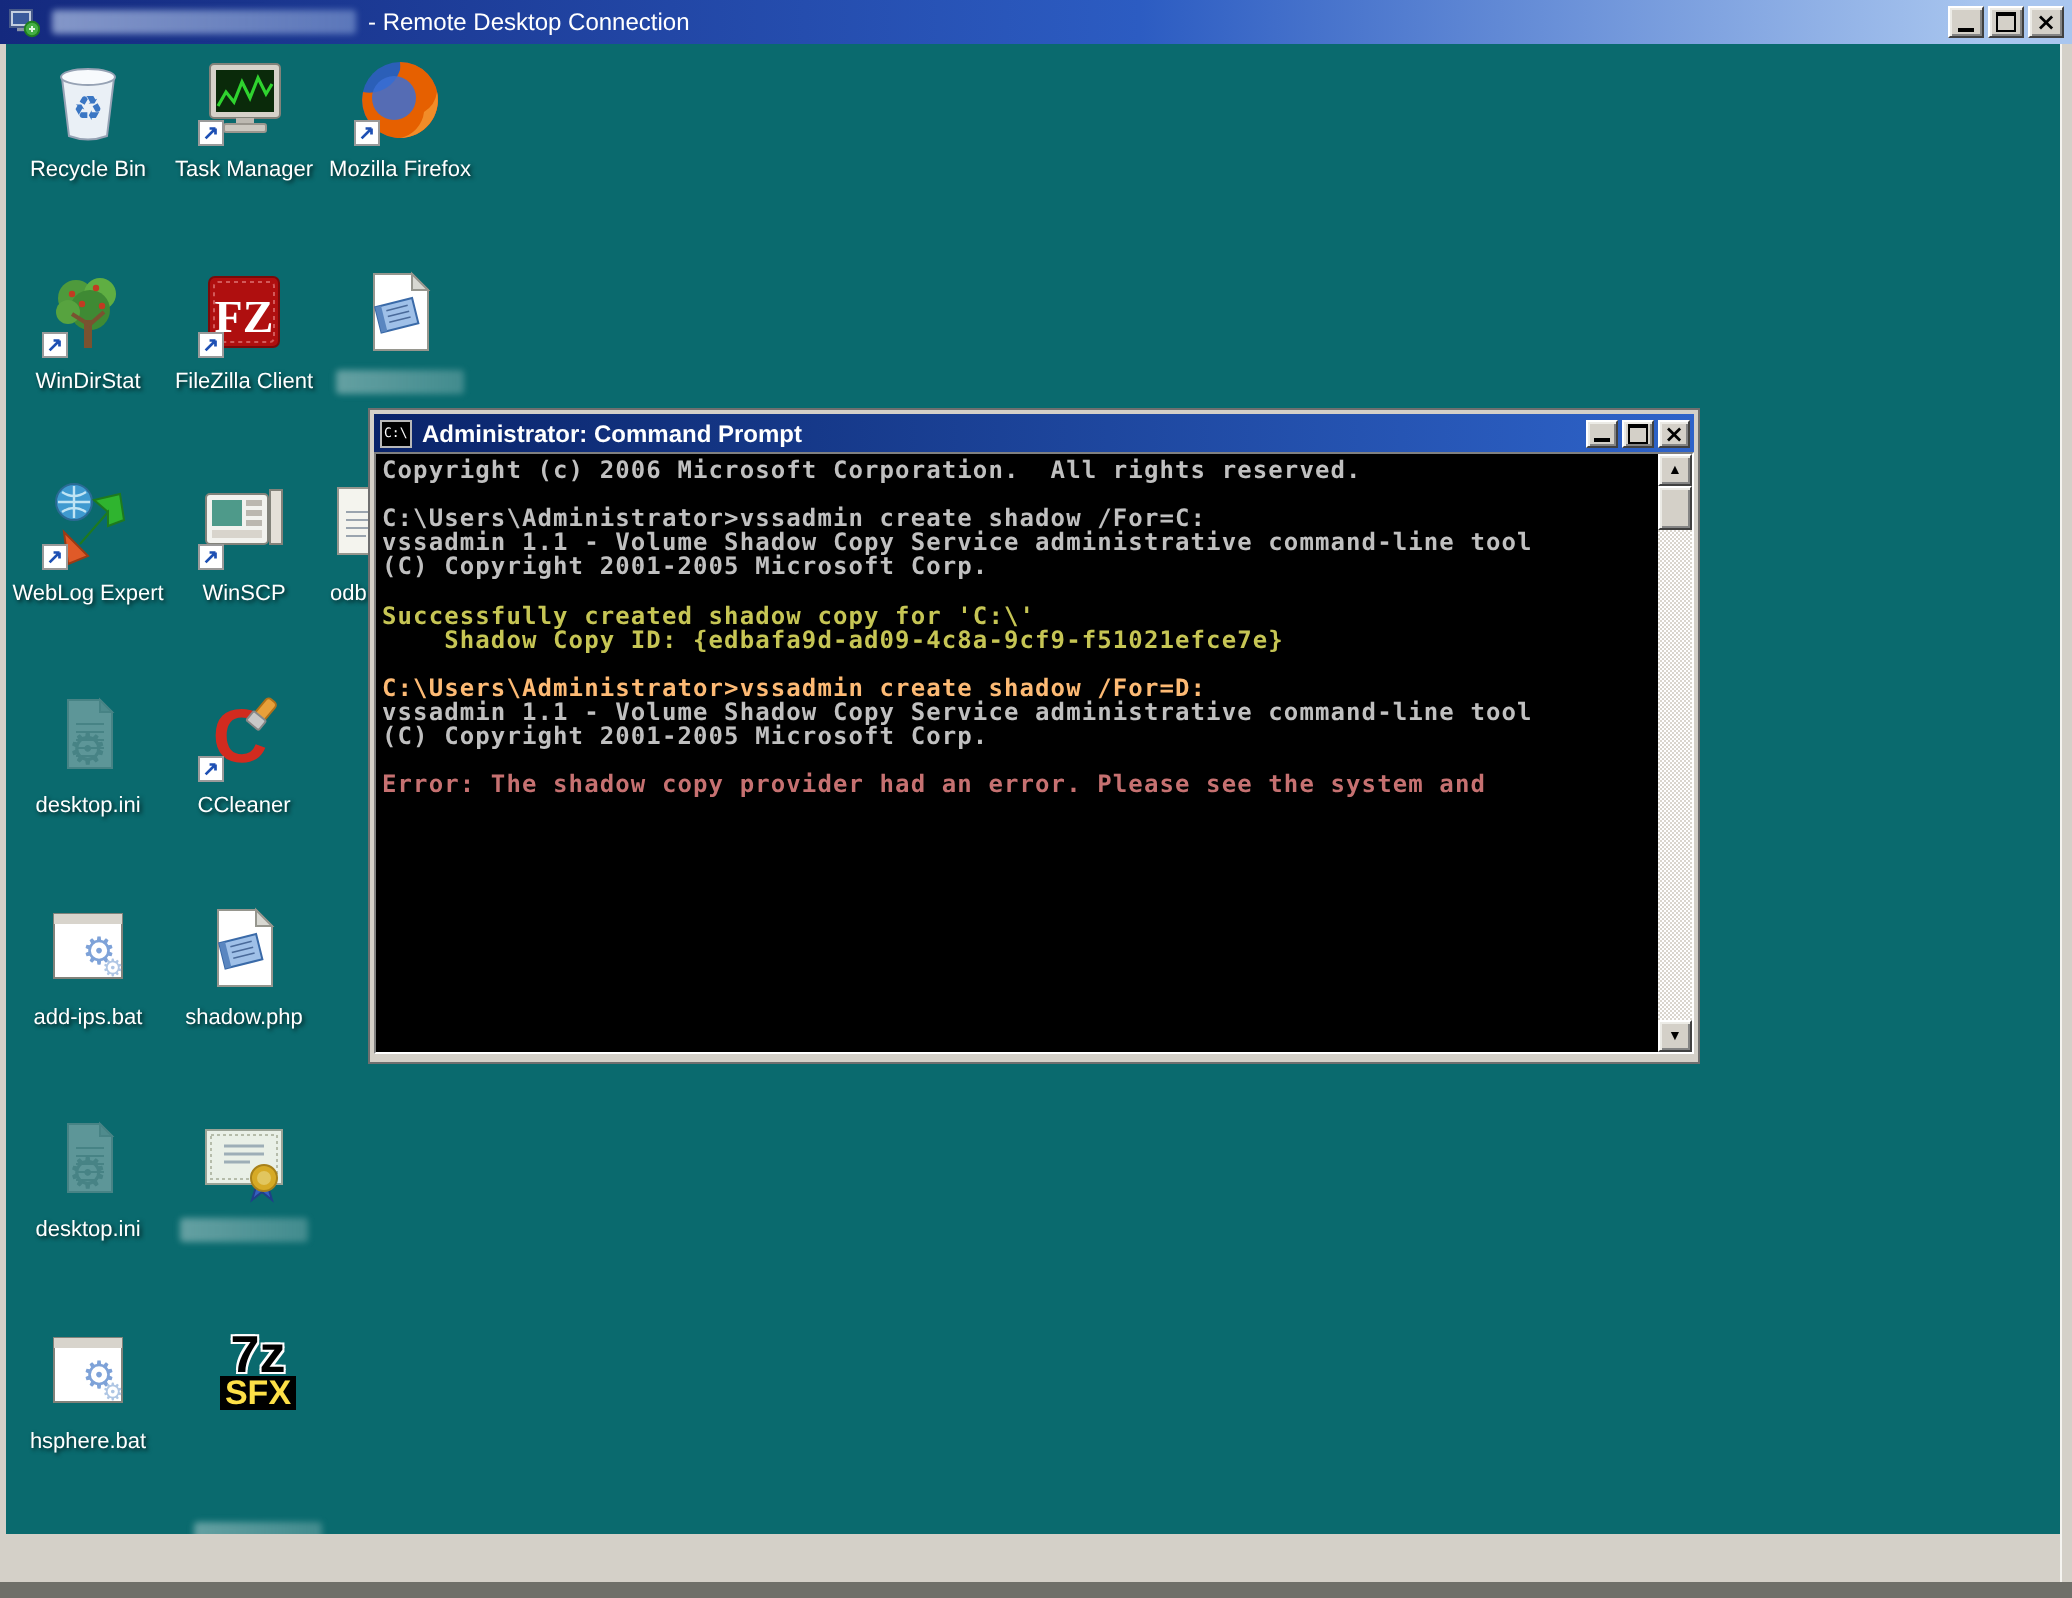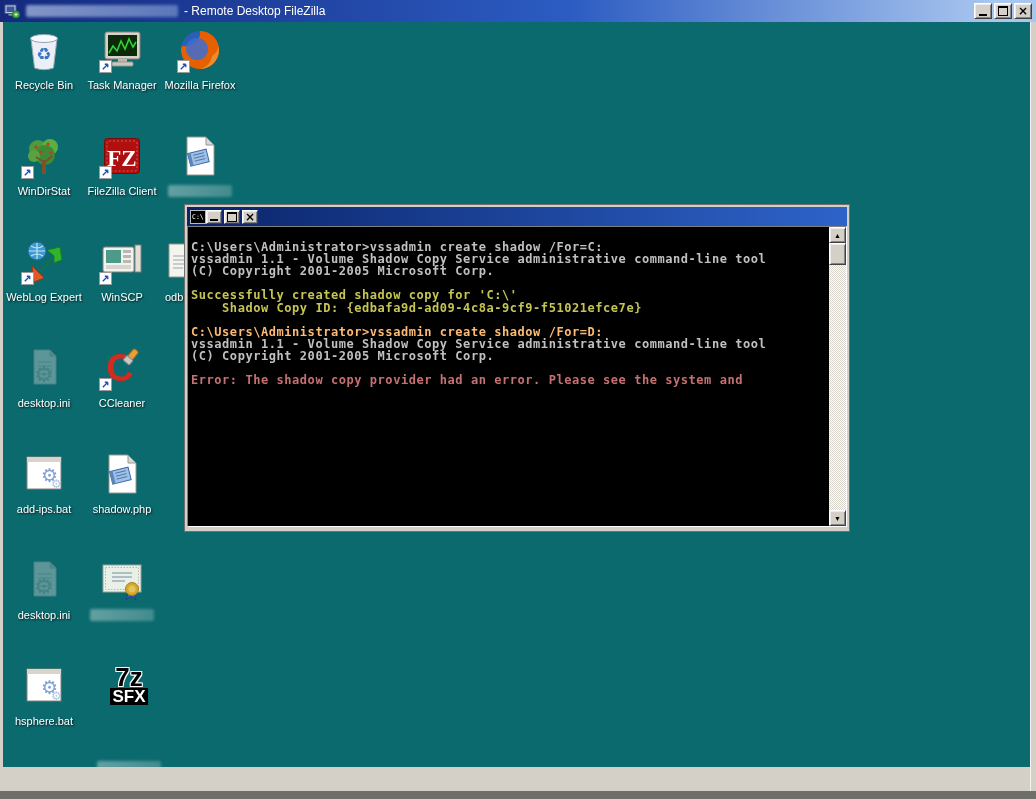--- a/index.html
+++ b/index.html
@@ -38,21 +38,21 @@
   .lnk{position:absolute;left:1px;bottom:1px;width:13px;height:13px;background:#fff;
     border:1px solid #9A9A9A;box-sizing:border-box;display:flex;align-items:center;justify-content:center;}
   .lnk svg{width:9px;height:9px;display:block;}
   .cell-partial{align-items:flex-start;}
   .cell-partial .icon-label{margin-left:4px;}
   .faded{opacity:.62;}
   
   .sfx{display:flex;flex-direction:column;align-items:center;justify-content:center;height:48px;}
   .sfx-7z{font:bold 26px "Liberation Sans",sans-serif;color:#000;line-height:.8;
     text-shadow:-1px -1px 0 #fff,1px -1px 0 #fff,-1px 1px 0 #fff,1px 1px 0 #fff;}
-  .sfx-sfx{font:bold 17px "Liberation Sans",sans-serif;color:#ffffff;background:#000;line-height:1;padding:0 2px;}
+  .sfx-sfx{font:bold 17px "Liberation Sans",sans-serif;color:#fde047;background:#000;line-height:1;padding:0 2px;}
 
   
   .cmd{position:absolute;left:182px;top:183px;width:664px;height:326px;background:#D4D0C8;
     box-sizing:border-box;padding:2px;box-shadow:0 0 0 1px #6F6F6F;z-index:10;}
   .cmd-titlebar{height:19px;background:linear-gradient(90deg,#0A246A,#2E63C9);display:flex;
     align-items:center;padding:0 2px 0 3px;color:#fff;}
   .cmd-title-text{font-size:12px;font-weight:bold;margin-left:5px;flex:1;white-space:nowrap;}
   .cmd-icon svg{width:16px;height:16px;display:block;}
   .cmd-buttons{display:flex;gap:2px;}
   .console{position:relative;height:301px;background:#000;border:1px solid;
@@ -96,21 +96,21 @@
   <span style="display:flex;">
     <svg width="16" height="16" viewBox="0 0 16 16">
       <rect x="1" y="2" width="11" height="8.5" fill="#C3CEE0" stroke="#46598A"></rect>
       <rect x="2.5" y="3.5" width="8" height="5.5" fill="#3A5A9C"></rect>
       <rect x="4.5" y="11" width="4" height="1.6" fill="#8A94A8"></rect>
       <circle cx="12" cy="11.5" r="3.6" fill="#44B044" stroke="#1F7F1F"></circle>
       <path d="M10.5 11.5 h3 M12 10 v3" stroke="#DFF5DF" stroke-width="1"></path>
     </svg>
   </span>
   <span class="redacted" style="width:152px;margin-left:6px;"></span>
-  <span class="rdp-title-text">- Remote Desktop FileZilla</span>
+  <span class="rdp-title-text">- Remote Desktop Connection</span>
   <span class="titlebar-buttons">
     <span class="wbtn raised">
         <span class="glyph-min"></span>
       </span>
     <span class="wbtn raised">
         <span class="glyph-max"></span>
       </span>
     <span class="wbtn raised">
         <span class="glyph-close">×</span>
       </span>
@@ -361,34 +361,36 @@
     </div>
 
   <div class="cmd">
     <div class="cmd-titlebar">
       <span class="cmd-icon">
         <svg viewBox="0 0 16 16">
           <rect x="0.5" y="1.5" width="15" height="13" fill="#000" stroke="#B8B8B8"></rect>
           <text x="2" y="9.5" font-size="6.5" fill="#FFF" font-family="monospace">C:\</text>
         </svg>
       </span>
+      <span class="cmd-title-text">Administrator: Command Prompt</span>
       <span class="cmd-buttons">
         <span class="wbtn wbtn-s raised">
             <span class="glyph-min glyph-min-s"></span>
           </span>
         <span class="wbtn wbtn-s raised">
             <span class="glyph-max"></span>
           </span>
         <span class="wbtn wbtn-s raised">
             <span class="glyph-close">×</span>
           </span>
       </span>
     </div>
     <div class="console">
       <div class="console-text" id="console-lines">
+          <div class="cline" style="color: rgb(192, 192, 192);">Copyright (c) 2006 Microsoft Corporation.  All rights reserved.</div>
           <div class="cline" style="color: rgb(192, 192, 192);"></div>
           <div class="cline" style="color: rgb(192, 192, 192);">C:\Users\Administrator&gt;vssadmin create shadow /For=C:</div>
           <div class="cline" style="color: rgb(192, 192, 192);">vssadmin 1.1 - Volume Shadow Copy Service administrative command-line tool</div>
           <div class="cline" style="color: rgb(192, 192, 192);">(C) Copyright 2001-2005 Microsoft Corp.</div>
           <div class="cline" style="color: rgb(192, 192, 192);"></div>
           <div class="cline" style="color: rgb(198, 197, 84);">Successfully created shadow copy for 'C:\'</div>
           <div class="cline" style="color: rgb(198, 197, 84);">    Shadow Copy ID: {edbafa9d-ad09-4c8a-9cf9-f51021efce7e}</div>
           <div class="cline" style="color: rgb(192, 192, 192);"></div>
           <div class="cline" style="color: #fdba74;">C:\Users\Administrator&gt;vssadmin create shadow /For=D:</div>
           <div class="cline" style="color: rgb(192, 192, 192);">vssadmin 1.1 - Volume Shadow Copy Service administrative command-line tool</div>

